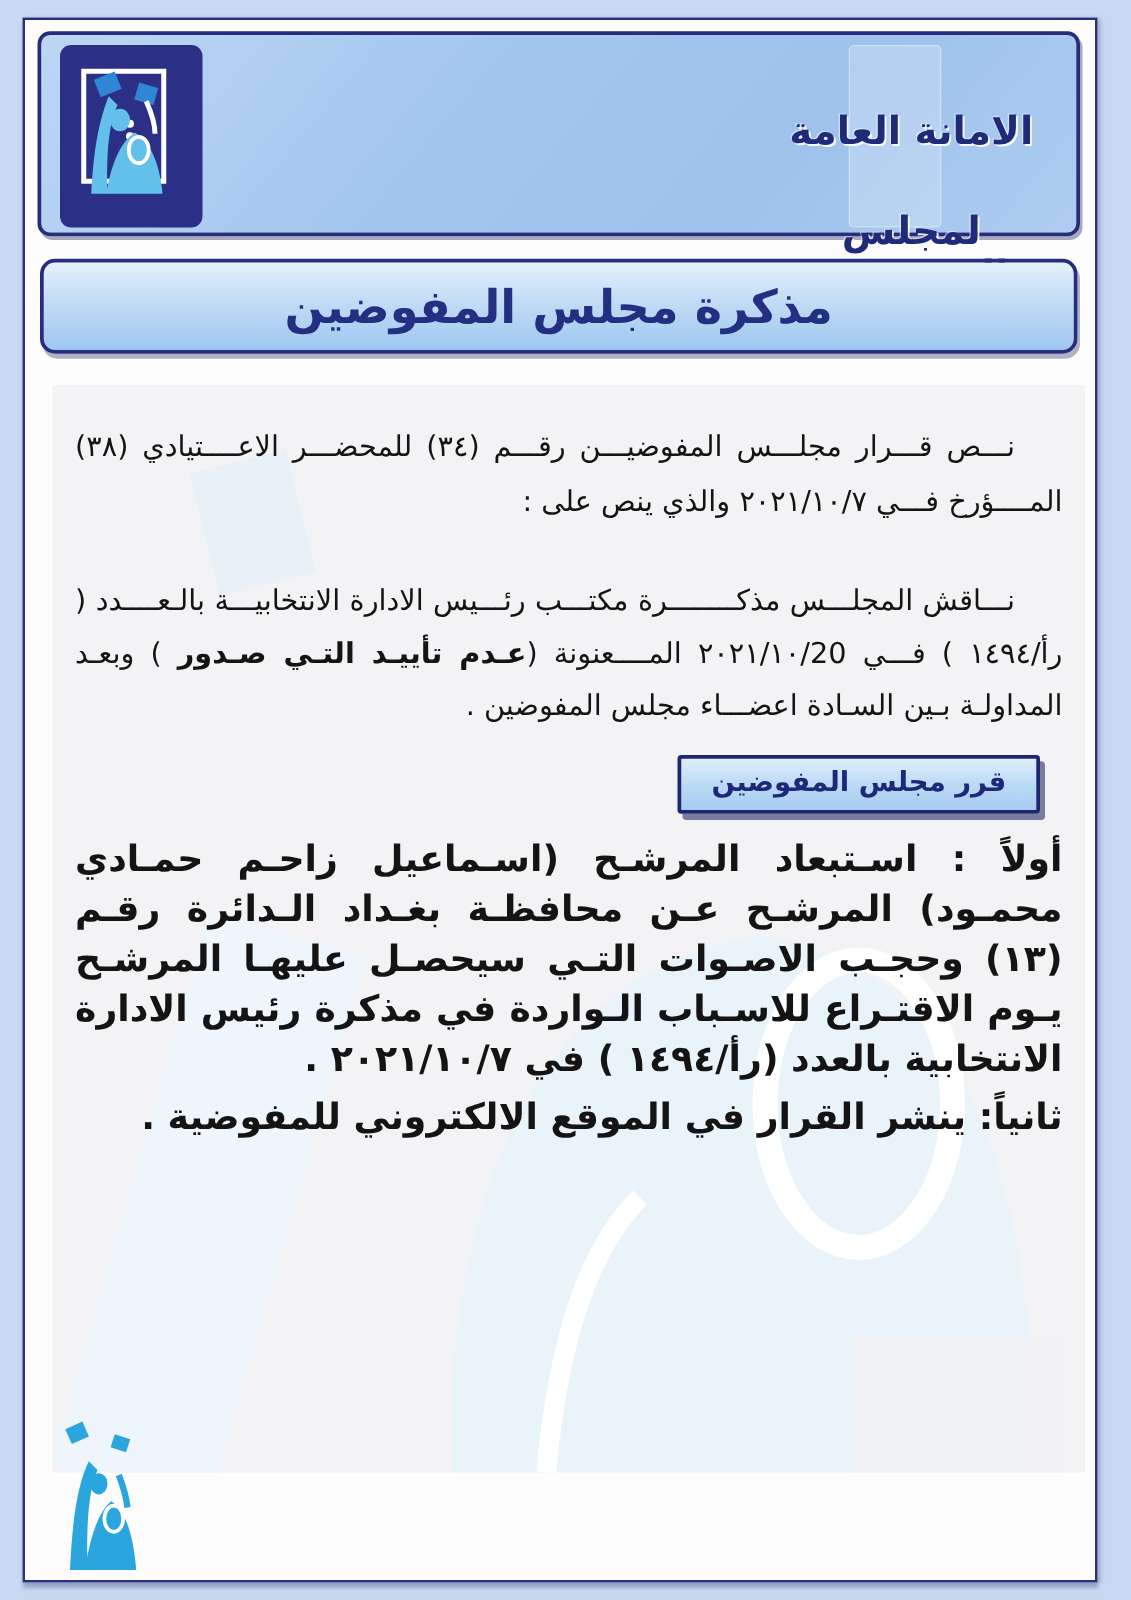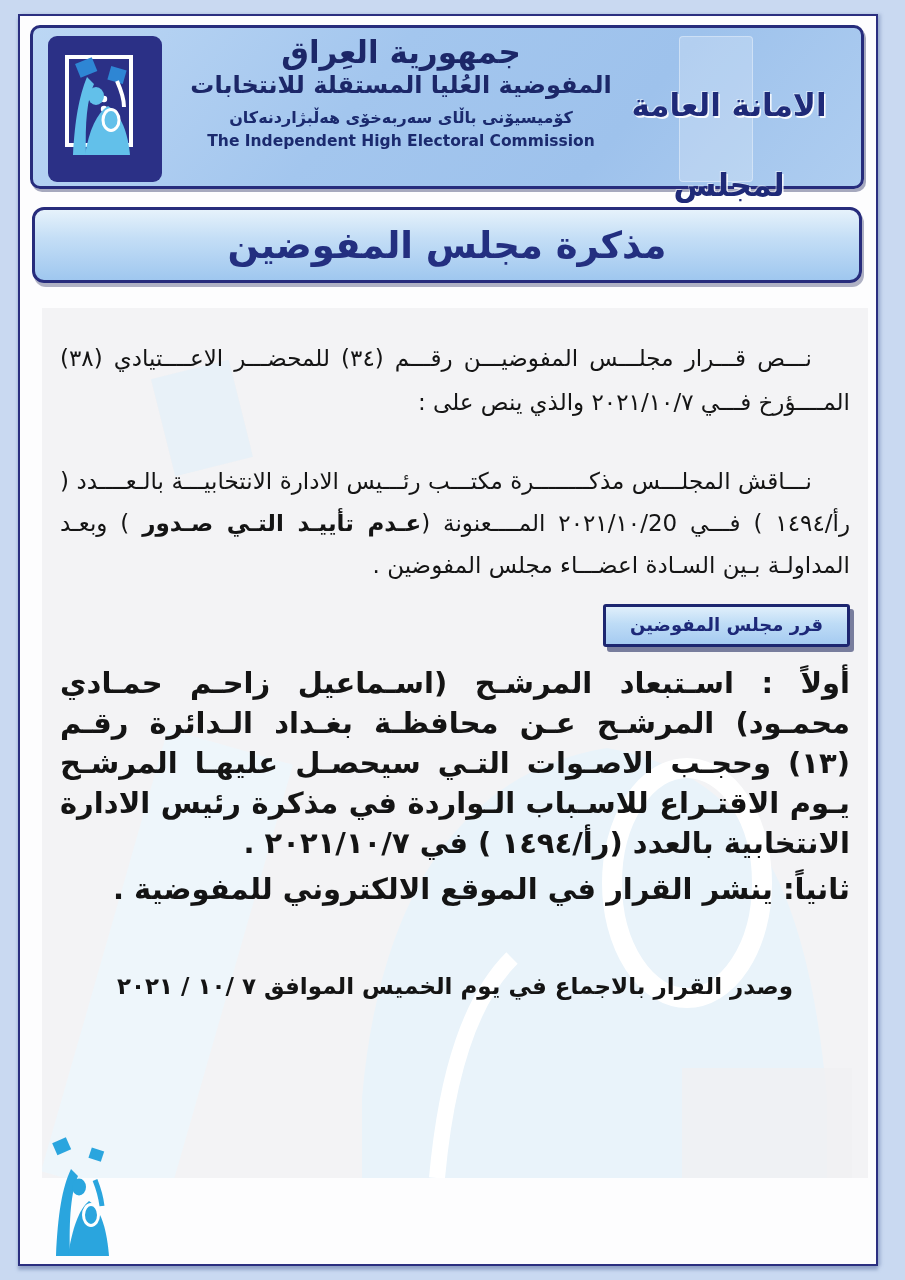--- a/index.html
+++ b/index.html
@@ -65,21 +65,21 @@
     text-indent:38px;
   }
   .p-reg2 { margin-top:36px; line-height:42px; }
   .p-reg2 b { font-weight:bold; }
   .badge-row { margin-top:18px; }
   .badge {
     display:inline-block; padding:7px 24px 9px 24px;
     border:3px solid #1d2670; border-radius:3px;
     background:linear-gradient(180deg,#e0effb 0%,#bedcf6 45%,#a6cbf1 100%);
     box-shadow:4px 5px 0 rgba(38,46,98,.6);
-    font-weight:bold; font-size:18px; color:#1d2878; margin-right:0;
+    font-weight:bold; font-size:22px; color:#1d2878; margin-right:18px;
   }
   .p-item { font-size:29px; font-weight:bold; line-height:40px; text-align:justify; margin-top:16px; }
   .p-item .lbl { font-weight:bold; }
   .p-item2 { margin-top:6px; }
   .p-close { font-size:23px; font-weight:bold; text-align:center; margin-top:64px; }
   
   .bottom-logo { position:absolute; left:28px; bottom:6px; width:70px; height:122px; }
 </style>
 </head>
 <body>
@@ -98,26 +98,20 @@
         <circle cx="57" cy="64" r="3.2" fill="#ffffff"></circle>
         <circle cx="57" cy="74" r="3.2" fill="#ffffff"></circle>
         <path d="M26,120 C28,84 32,62 40,42 L47,49 C40,64 38,88 39,120 Z" fill="#62c0ea"></path>
         <ellipse cx="49" cy="61" rx="8" ry="9" fill="#62c0ea"></ellipse>
         <path d="M70,46 C74,55 77,64 77,72" stroke="#ffffff" stroke-width="4" fill="none"></path>
         <path d="M38,120 C42,95 50,78 61,71 C75,80 81,99 83,120 Z" fill="#62c0ea"></path>
         <ellipse cx="64" cy="85" rx="8" ry="10.5" fill="none" stroke="#ffffff" stroke-width="3"></ellipse>
       </svg>
     </div>
 
-    <div class="header-center">
-      <div class="hc-l1">جمهورية العِراق</div>
-      <div class="hc-l2">المفوضية العُليا المستقلة للانتخابات</div>
-      <div class="hc-ku">كۆمیسیۆنی باڵای سەربەخۆی هەڵبژاردنەکان</div>
-      <div class="hc-en">The Independent High Electoral Commission</div>
-    </div>
 
     <div class="header-right">
       <div class="hr1">الامانة العامة</div>
       <div class="hr2">لمجلس المفوضين</div>
     </div>
   </div>
 
   <div class="title-bar">
     <span>مذكرة مجلس المفوضين</span>
   </div>
@@ -138,21 +132,20 @@
     <p class="p-reg p-reg2"><span>نـــاقش المجلـــس مذكــــــــرة مكتـــب رئـــيس الادارة الانتخابيـــة بالـعــــدد ( رأ/١٤٩٤ ) فـــي ٢٠٢١/١٠/20 المــــعنونة (</span><b>عـدم تأييـد التـي صـدور</b><span> ) وبعـد المداولـة بـين السـادة اعضـــاء مجلس المفوضين .</span></p>
 
     <div class="badge-row">
       <span class="badge">قرر مجلس المفوضين</span>
     </div>
 
     <p class="p-item"><span class="lbl">أولاً :</span> <span>اسـتبعاد المرشـح (اسـماعيل زاحـم حمـادي محمـود) المرشـح عـن محافظـة بغـداد الـدائرة رقـم (١٣) وحجـب الاصـوات التـي سيحصـل عليهـا المرشـح يـوم الاقتـراع للاسـباب الـواردة في مذكرة رئيس الادارة الانتخابية بالعدد (رأ/١٤٩٤ ) في ٢٠٢١/١٠/٧ .</span></p>
 
     <p class="p-item p-item2"><span class="lbl">ثانياً:</span> <span>ينشر القرار في الموقع الالكتروني للمفوضية .</span></p>
 
-    <p class="p-close">وصدر القرار بالاجماع في يوم الخميس الموافق ٧ /١٠ / ٢٠٢١</p>
   </div>
 
   <div class="bottom-logo">
     <svg viewBox="0 0 70 122" width="70" height="122" aria-hidden="true">
       <rect x="6" y="4" width="15" height="13" fill="#2aa5de" transform="rotate(-24 13 10)"></rect>
       <rect x="42" y="13" width="13" height="11" fill="#2aa5de" transform="rotate(18 48 18)"></rect>
       <path d="M8,120 C10,78 14,52 23,33 L30,40 C23,56 21,82 22,120 Z" fill="#2aa5de"></path>
       <ellipse cx="31" cy="51" rx="7" ry="8.5" fill="#2aa5de"></ellipse>
       <path d="M47,44 C51,54 53,62 54,70" stroke="#2aa5de" stroke-width="5" fill="none"></path>
       <path d="M20,120 C24,93 31,73 41,65 C54,74 59,96 61,120 Z" fill="#2aa5de"></path>

